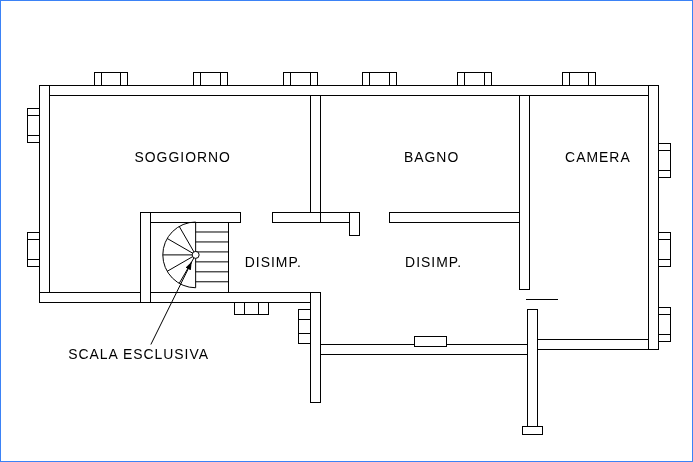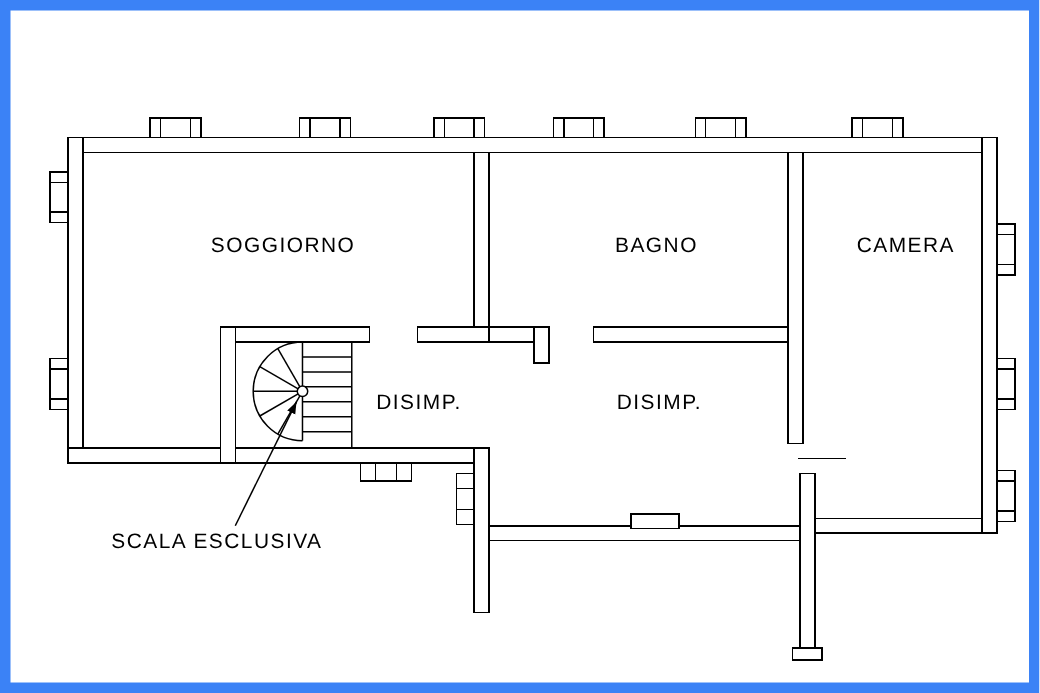--- a/index.html
+++ b/index.html
@@ -1,21 +1,21 @@
 <!DOCTYPE html>
 <html><head>
 <meta charset="utf-8">
 <style>
   html,body{margin:0;padding:0;background:#ffffff;}
   .sheet{
     position:relative;
     width:693px;height:462px;
     box-sizing:border-box;
     background:#ffffff;
-    border:7px solid #3b82f6;
+    border:1px solid #3b82f6;
     font-family:"Liberation Sans", sans-serif;
     overflow:hidden;
   }
   svg{display:block;}
   .walls rect{fill:#ffffff;stroke:#000000;stroke-width:1;shape-rendering:crispEdges;}
   .walls line{stroke:#000000;stroke-width:1;shape-rendering:crispEdges;}
   .win rect{fill:#ffffff;stroke:#000000;stroke-width:1;shape-rendering:crispEdges;}
   .win line{stroke:#000000;stroke-width:1;shape-rendering:crispEdges;}
   .stair line,.stair path{stroke:#000000;stroke-width:1;fill:none;}
   .stair circle{fill:#ffffff;stroke:#000000;stroke-width:1;}

